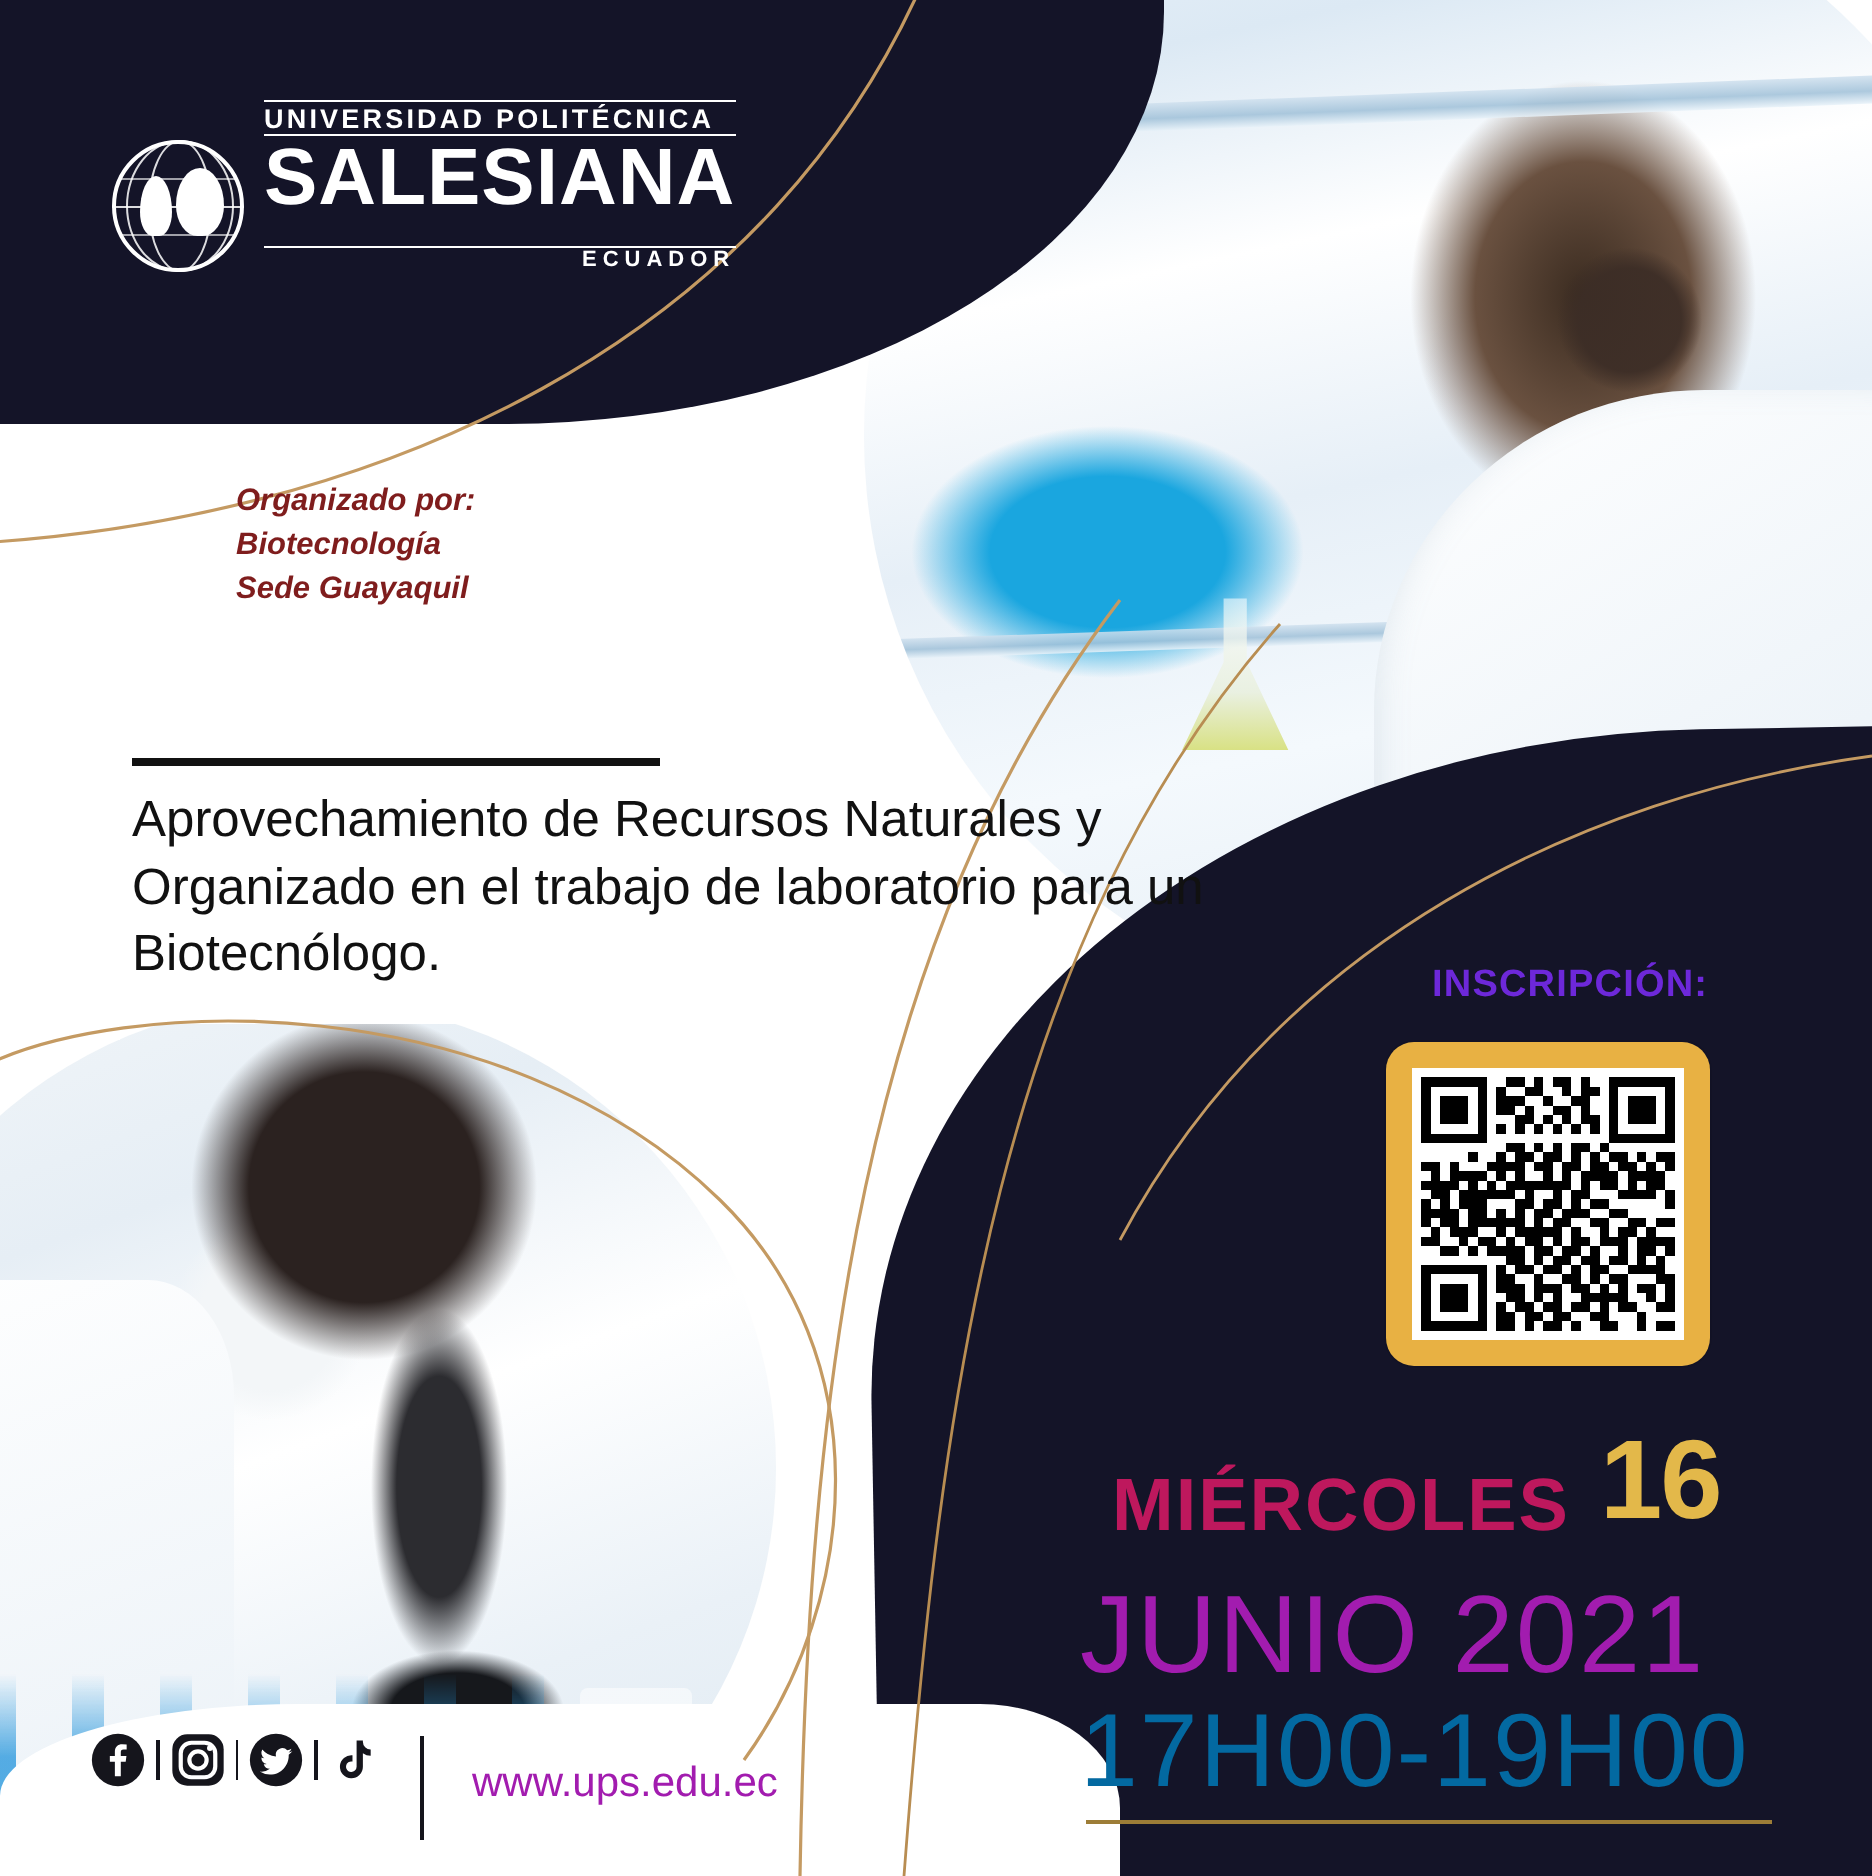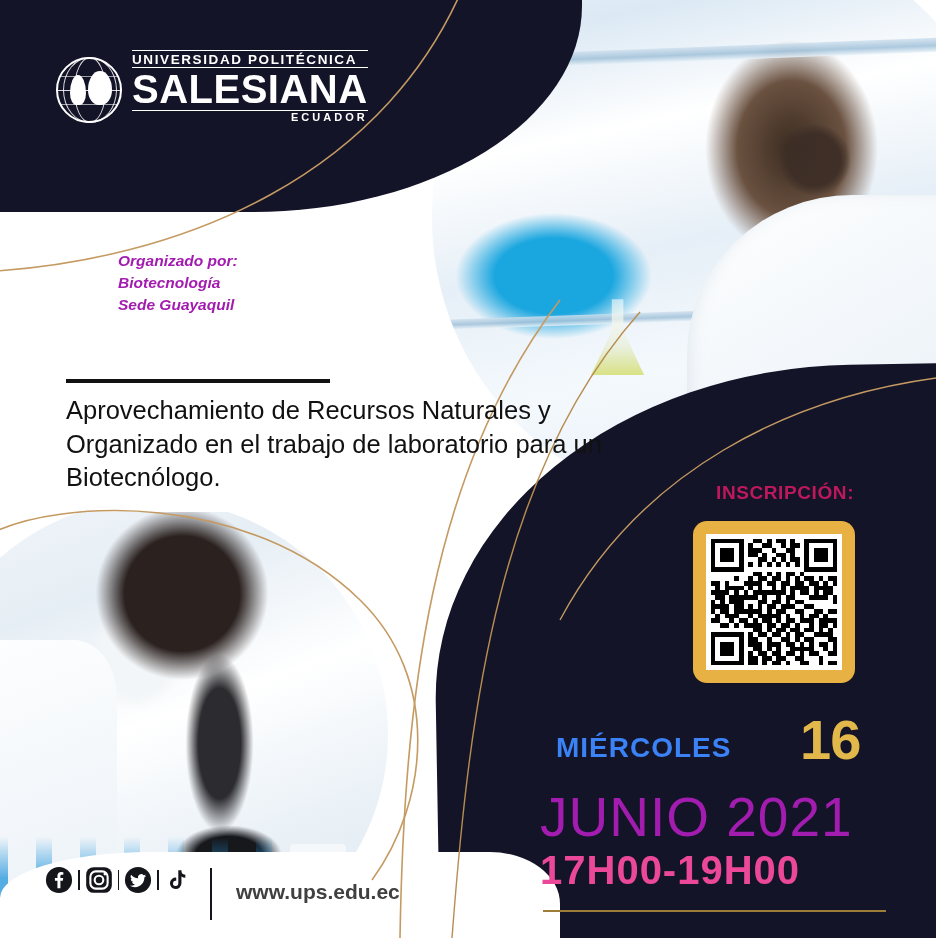--- a/index.html
+++ b/index.html
@@ -126,76 +126,76 @@
   .globe .merid3{position:absolute;left:2px;right:2px;top:72%;height:0;border-top:1.2px solid rgba(255,255,255,.6);}
   .globe .figA{position:absolute;left:12px;top:16px;width:16px;height:30px;background:#fff;
     border-radius:50% 50% 40% 40%/60% 60% 40% 40%;}
   .globe .figB{position:absolute;left:30px;top:12px;width:24px;height:34px;background:#fff;
     border-radius:50% 50% 45% 45%/55% 55% 45% 45%;}
   .logo-txt{color:#fff;line-height:1;}
   .l1{font-size:13.5px;font-weight:bold;letter-spacing:1.6px;
       border-top:1.6px solid #fff;border-bottom:1.6px solid #fff;padding:1.5px 0 1px 0;}
   .l2{font-size:40px;font-weight:bold;letter-spacing:.5px;margin-top:1px;}
   .l3{font-size:11px;font-weight:bold;letter-spacing:3px;text-align:right;
-      border-top:1.6px solid #fff;padding-top:1px;margin-top:1px;}
+      border-top:1.6px solid #fff;padding-top:1px;margin-top:14px;}
 
   
   .organizer{
-    position:absolute;left:118px;top:250px;
-    font-style:italic;font-weight:bold;font-size:15.5px;line-height:1.42;color:#a21caf;
+    position:absolute;left:118px;top:240px;
+    font-style:italic;font-weight:bold;font-size:15.5px;line-height:1.42;color:#7f1d1d;
   }
   .webinar{
     position:absolute;left:66px;top:318px;
     font-size:47px;font-weight:bold;letter-spacing:.5px;color:#e8ae3f;
   }
   .rule{position:absolute;left:66px;top:379px;width:264px;height:4px;background:#111;}
   .subtitle{
     position:absolute;left:66px;top:394px;width:540px;
     font-size:25.5px;line-height:1.32;color:#111;font-weight:400;
   }
 
   
   .inscripcion{
     position:absolute;left:716px;top:482px;
-    color:#be185d;font-size:19px;font-weight:bold;letter-spacing:.6px;
+    color:#6d28d9;font-size:19px;font-weight:bold;letter-spacing:.6px;
   }
   .qr-wrap{
     position:absolute;left:693px;top:521px;
     width:162px;height:162px;background:#e8b143;border-radius:14px;
     display:flex;align-items:center;justify-content:center;
     box-shadow:0 0 0 1px rgba(0,0,0,.05);
   }
   .qr{width:136px;height:136px;background:#fff;display:block;}
 
   
   .date-line1{
-    position:absolute;left:556px;top:734px;color:#3b82f6;
-    font-size:28px;font-weight:bold;letter-spacing:1px;line-height:1;
+    position:absolute;left:556px;top:734px;color:#be185d;
+    font-size:37px;font-weight:bold;letter-spacing:1px;line-height:1;
   }
   .date-day{
     position:absolute;left:800px;top:712px;color:#e3b84a;
     font-size:56px;font-weight:bold;line-height:1;letter-spacing:-1px;
   }
   .date-line2{
     position:absolute;left:540px;top:790px;color:#a21caf;
     font-size:55px;line-height:1;letter-spacing:1px;font-weight:400;
   }
   .date-line3{
-    position:absolute;left:540px;top:850px;color:#ec4899;
-    font-size:40px;line-height:1;letter-spacing:1px;font-weight:700;
+    position:absolute;left:540px;top:850px;color:#0369a1;
+    font-size:52px;line-height:1;letter-spacing:1px;font-weight:400;
   }
   .date-underline{position:absolute;left:543px;top:910px;width:343px;height:2px;background:#9d7d37;}
 
   
   .social{position:absolute;left:45px;bottom:44px;display:flex;align-items:center;gap:5px;}
   .social svg{display:block;}
   .sep{width:1.6px;height:20px;background:#15151c;}
   .handle{position:absolute;left:42px;bottom:14px;font-size:23px;color:#15151c;}
   .vbar{position:absolute;left:210px;bottom:18px;width:2px;height:52px;background:#15151c;}
-  .web{position:absolute;left:236px;bottom:34px;font-size:21px;color:#404040;font-weight:bold;}
+  .web{position:absolute;left:236px;bottom:34px;font-size:21px;color:#a21caf;}
 </style>
 </head>
 <body>
 
 <div id="poster">
 
   <div class="photo-right">
     <div class="shelf s1"></div>
     <div class="shelf s2"></div>
     <div class="coat"></div>

